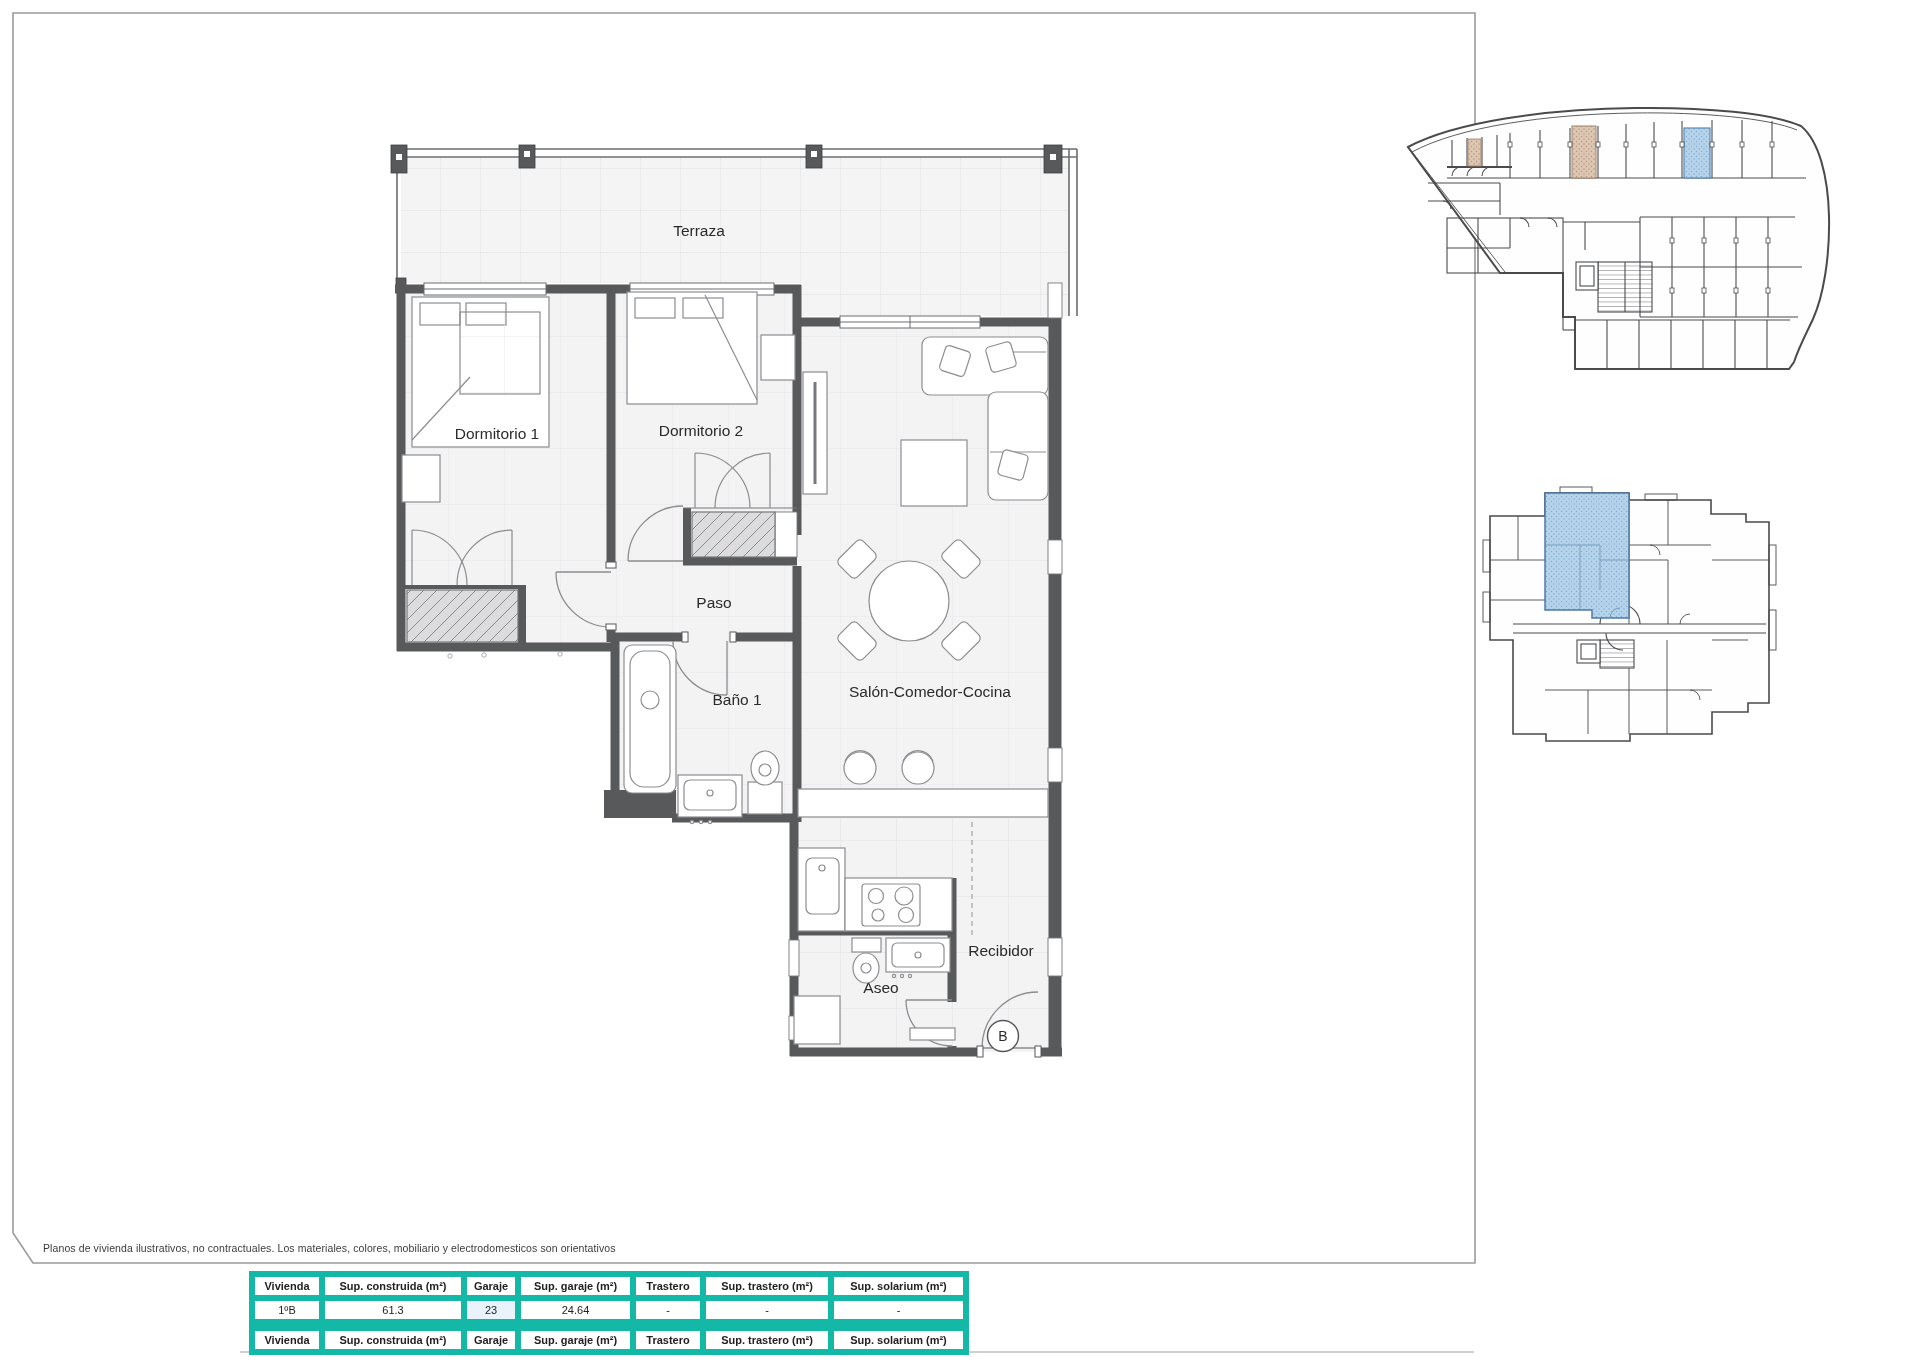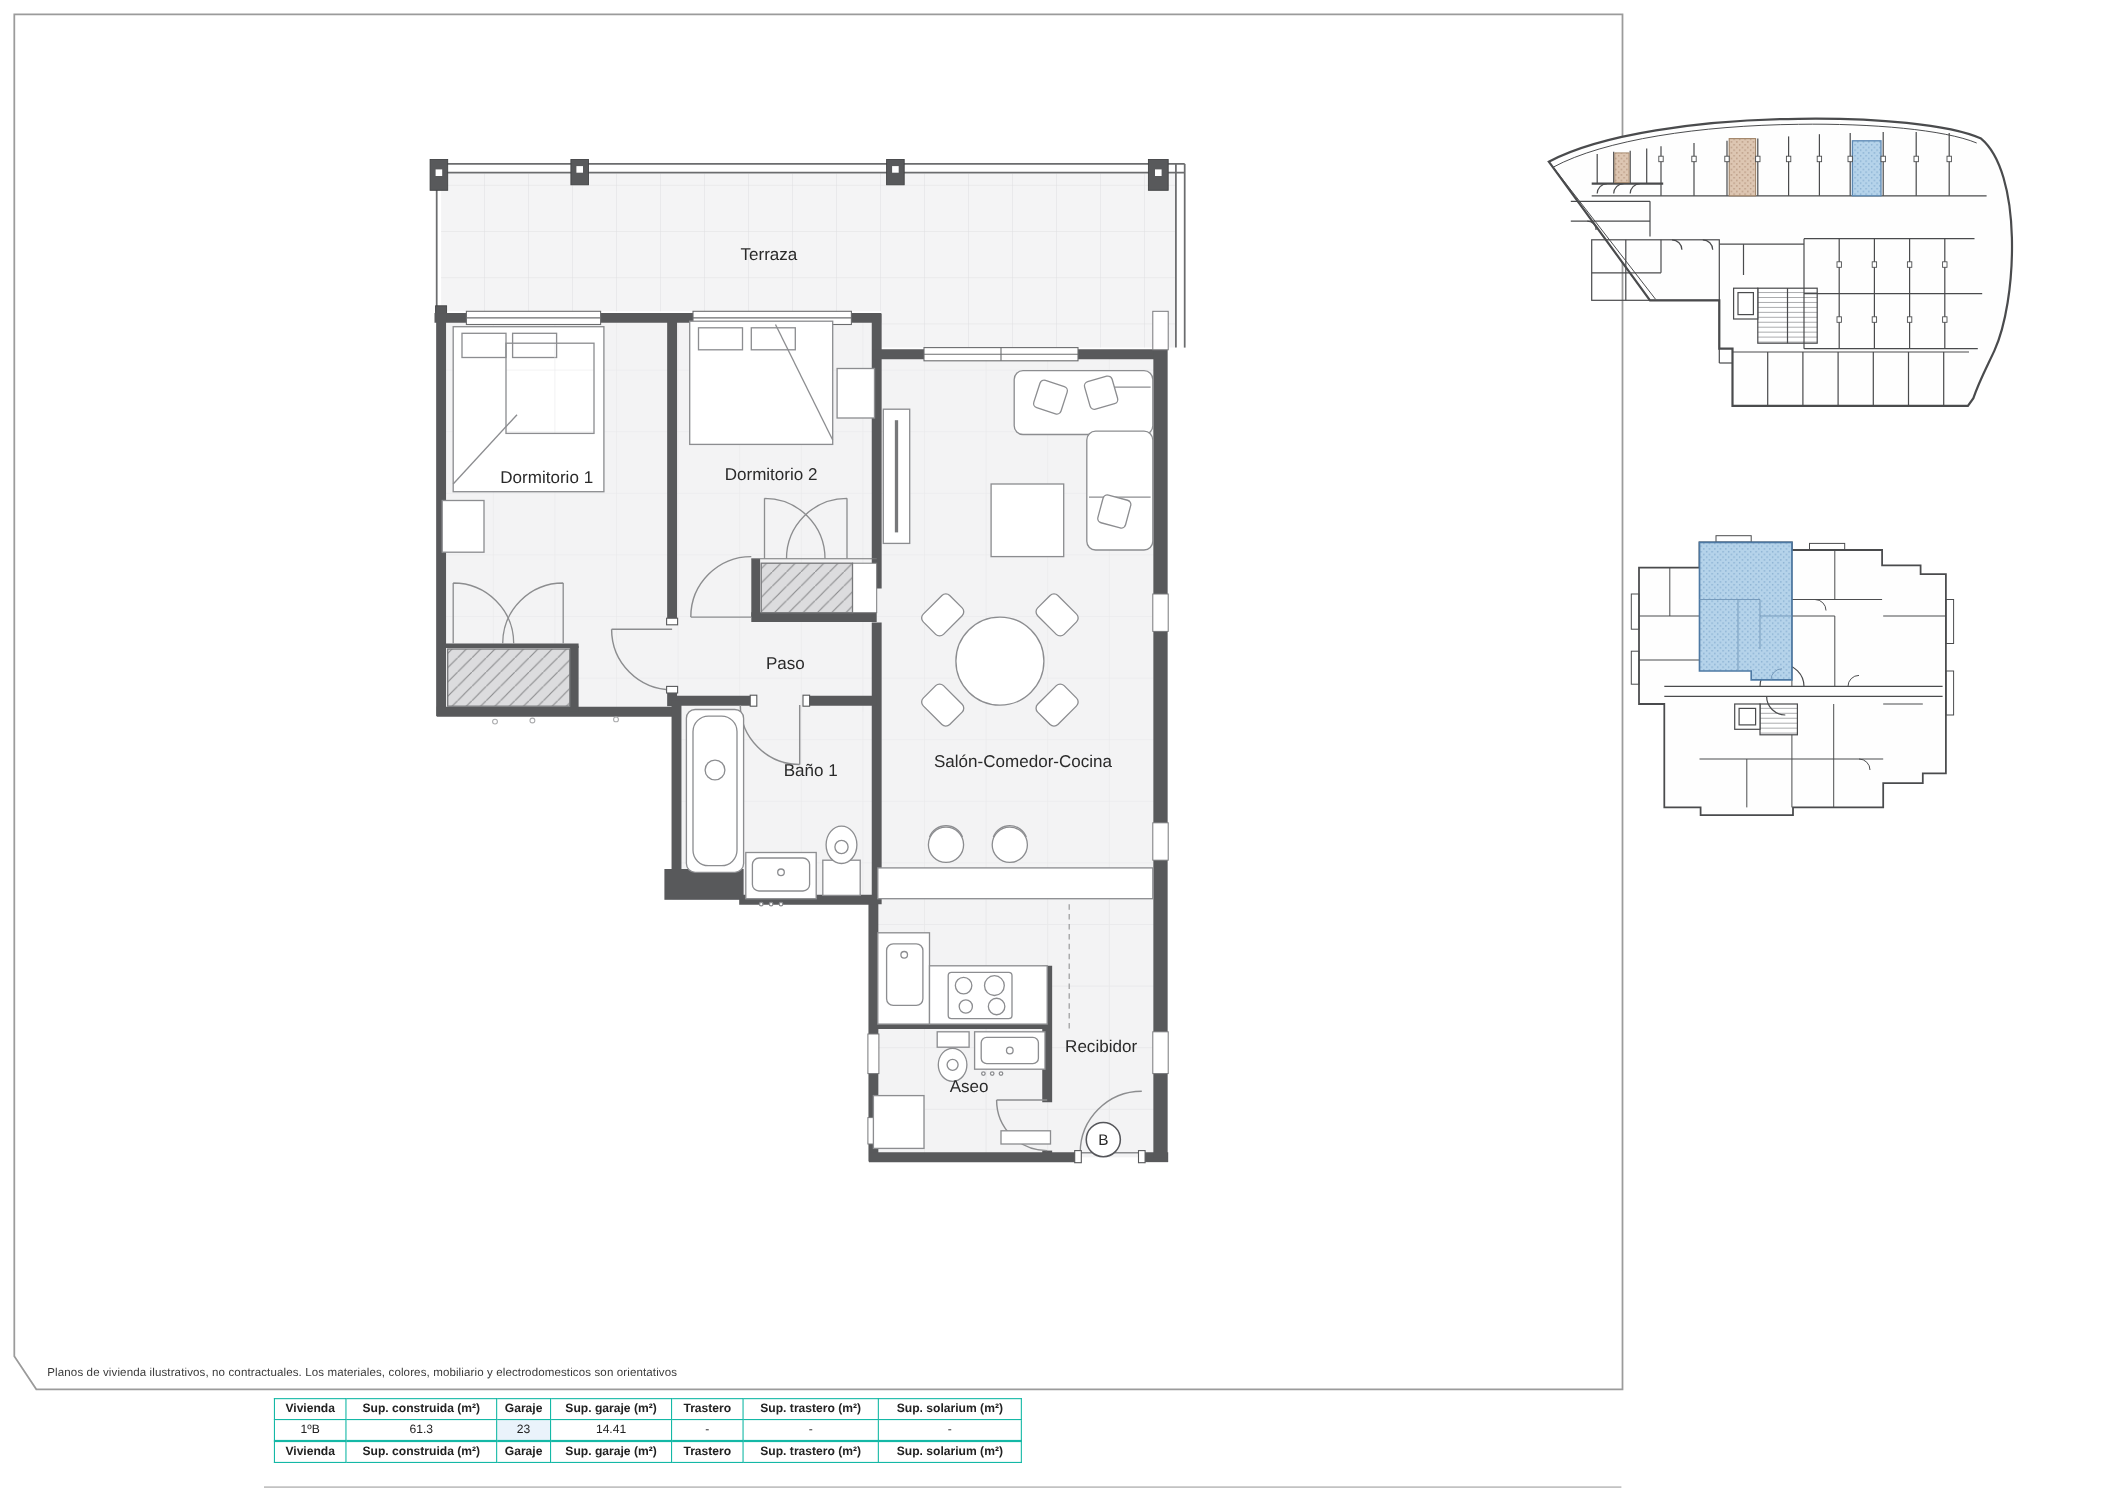--- a/index.html
+++ b/index.html
@@ -4,21 +4,21 @@
 <style>
   html,body{margin:0;padding:0;background:#fff;}
   .page{position:relative;width:1920px;height:1357px;background:#ffffff;overflow:hidden;
         font-family:"Liberation Sans",sans-serif;color:#222;}
   svg text{font-family:"Liberation Sans",sans-serif;fill:#2a2a2a;}
   .plan-label{font-size:15.5px;}
   .unit-b{font-size:14px;}
   .disclaimer{position:absolute;left:43px;top:1242px;font-size:10.5px;color:#3a3a3a;letter-spacing:.1px;}
   .tables{position:absolute;left:249px;top:1271px;}
   table{border-collapse:collapse;table-layout:fixed;}
-  td,th{border:1px solid #14b8a6;height:18px;padding:0 2px;text-align:center;vertical-align:middle;
+  td,th{border:6px solid #14b8a6;height:18px;padding:0 2px;text-align:center;vertical-align:middle;
         font-size:11px;white-space:nowrap;overflow:hidden;}
   th{font-weight:bold;font-size:11px;}
   table{border:1.5px solid #2a2a2a;}
   .c0{width:60px}.c1{width:132px}.c2{width:44px}.c3{width:105px}.c4{width:60px}.c5{width:118px}.c6{width:125px}
   .tint-blue{background:#eaf3fb;margin-left:16px;}
   .tint-tan{background:#fbeee3;}
 </style>
 </head>
 <body>
 
@@ -442,21 +442,21 @@
       <th class="c2">Garaje</th>
       <th class="c3">Sup. garaje (m²)</th>
       <th class="c4">Trastero</th>
       <th class="c5">Sup. trastero (m²)</th>
       <th class="c6">Sup. solarium (m²)</th>
     </tr>
     <tr>
       <td>1ºB</td>
       <td>61.3</td>
       <td class="tint-blue">23</td>
-      <td>14.41</td>
+      <td>24.64</td>
       <td>-</td>
       <td>-</td>
       <td>-</td>
     </tr>
   </tbody>
       </table>
   <table>
     <tbody>
           <tr>
       <th class="c0">Vivienda</th>

